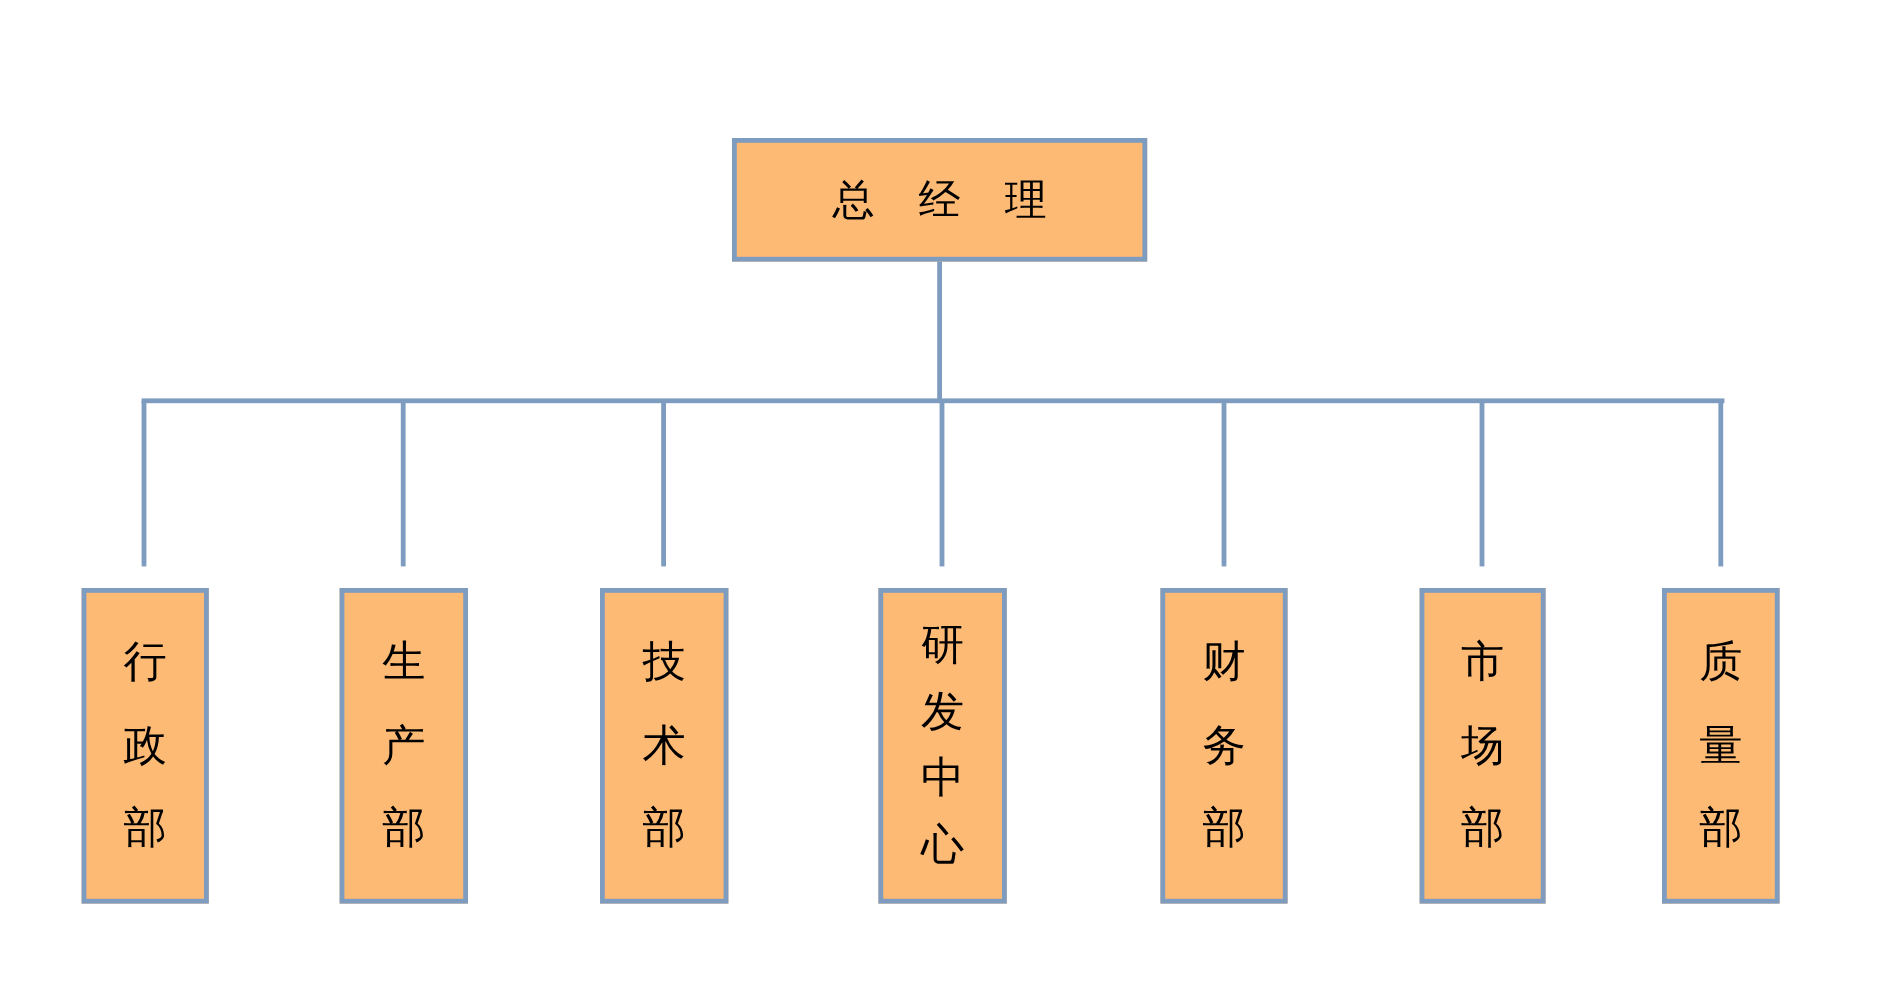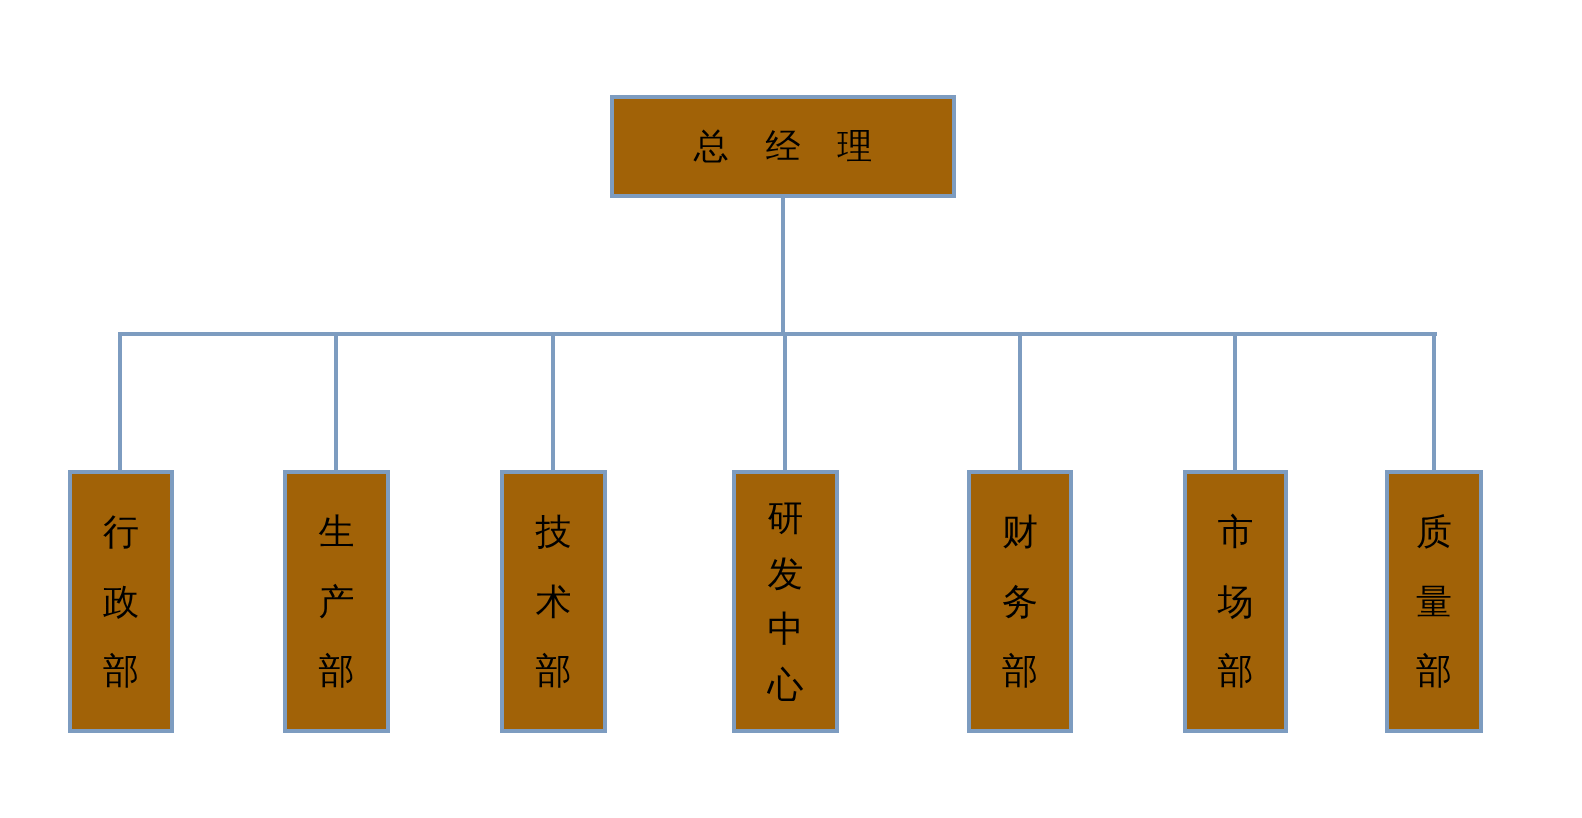--- a/index.html
+++ b/index.html
@@ -29,21 +29,22 @@
   .drop-3 { left: 551px;  }
   .drop-4 { left: 783px;  }
   .drop-5 { left: 1018px; }
   .drop-6 { left: 1233px; }
   .drop-7 { left: 1432px; }
   
   .node {
     position: absolute;
     box-sizing: border-box;
     border: 4px solid #7d9cc0;
-    background: #a16207;
+    background: #fdba74;
+    margin-top: 20px;
   }
   .top-box {
     left: 610px;
     top: 95px;
     width: 346px;
     height: 103px;
     display: flex;
     align-items: center;
     justify-content: center;
   }

